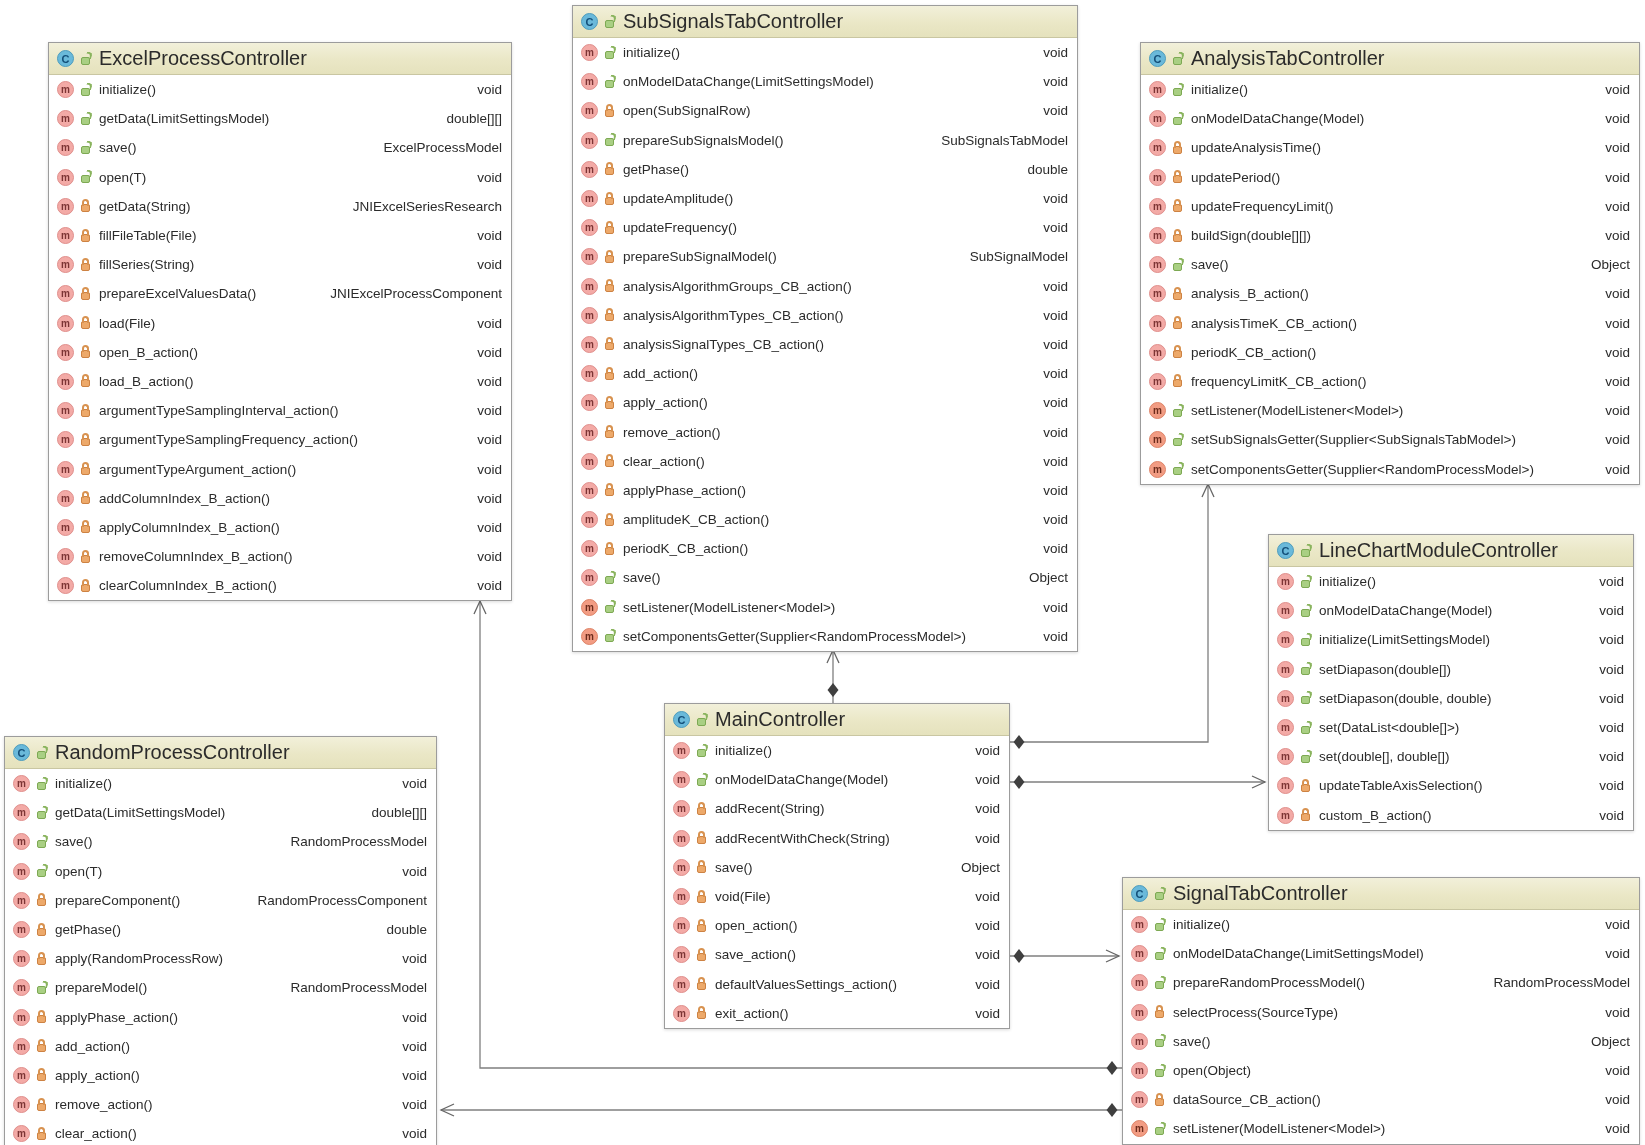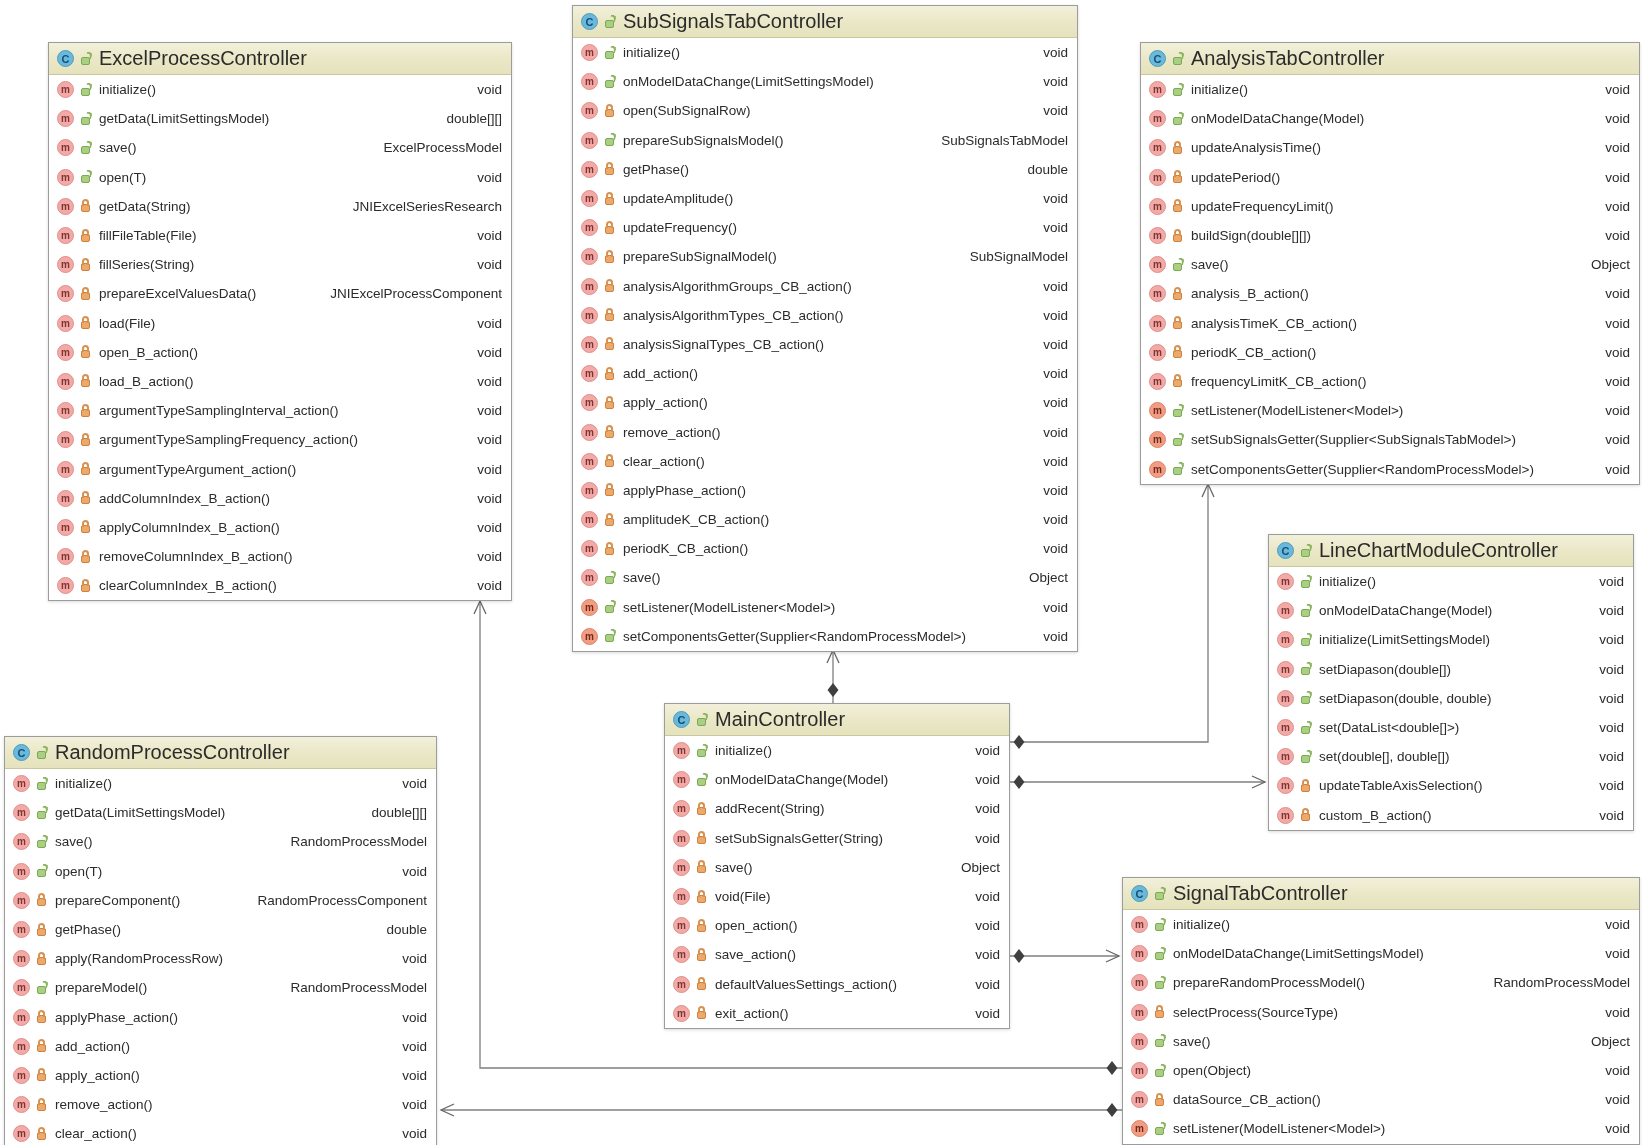--- a/index.html
+++ b/index.html
@@ -548,21 +548,21 @@
         </div>
         <div class="row">
           <span class="mi">m</span>
           <span class="vis private"></span>
           <span class="sig">addRecent(String)</span>
           <span class="ret">void</span>
         </div>
         <div class="row">
           <span class="mi">m</span>
           <span class="vis private"></span>
-          <span class="sig">setSubSignalsGetter(String)</span>
+          <span class="sig">addRecentWithCheck(String)</span>
           <span class="ret">void</span>
         </div>
         <div class="row">
           <span class="mi">m</span>
           <span class="vis private"></span>
           <span class="sig">save()</span>
           <span class="ret">Object</span>
         </div>
         <div class="row">
           <span class="mi">m</span>

